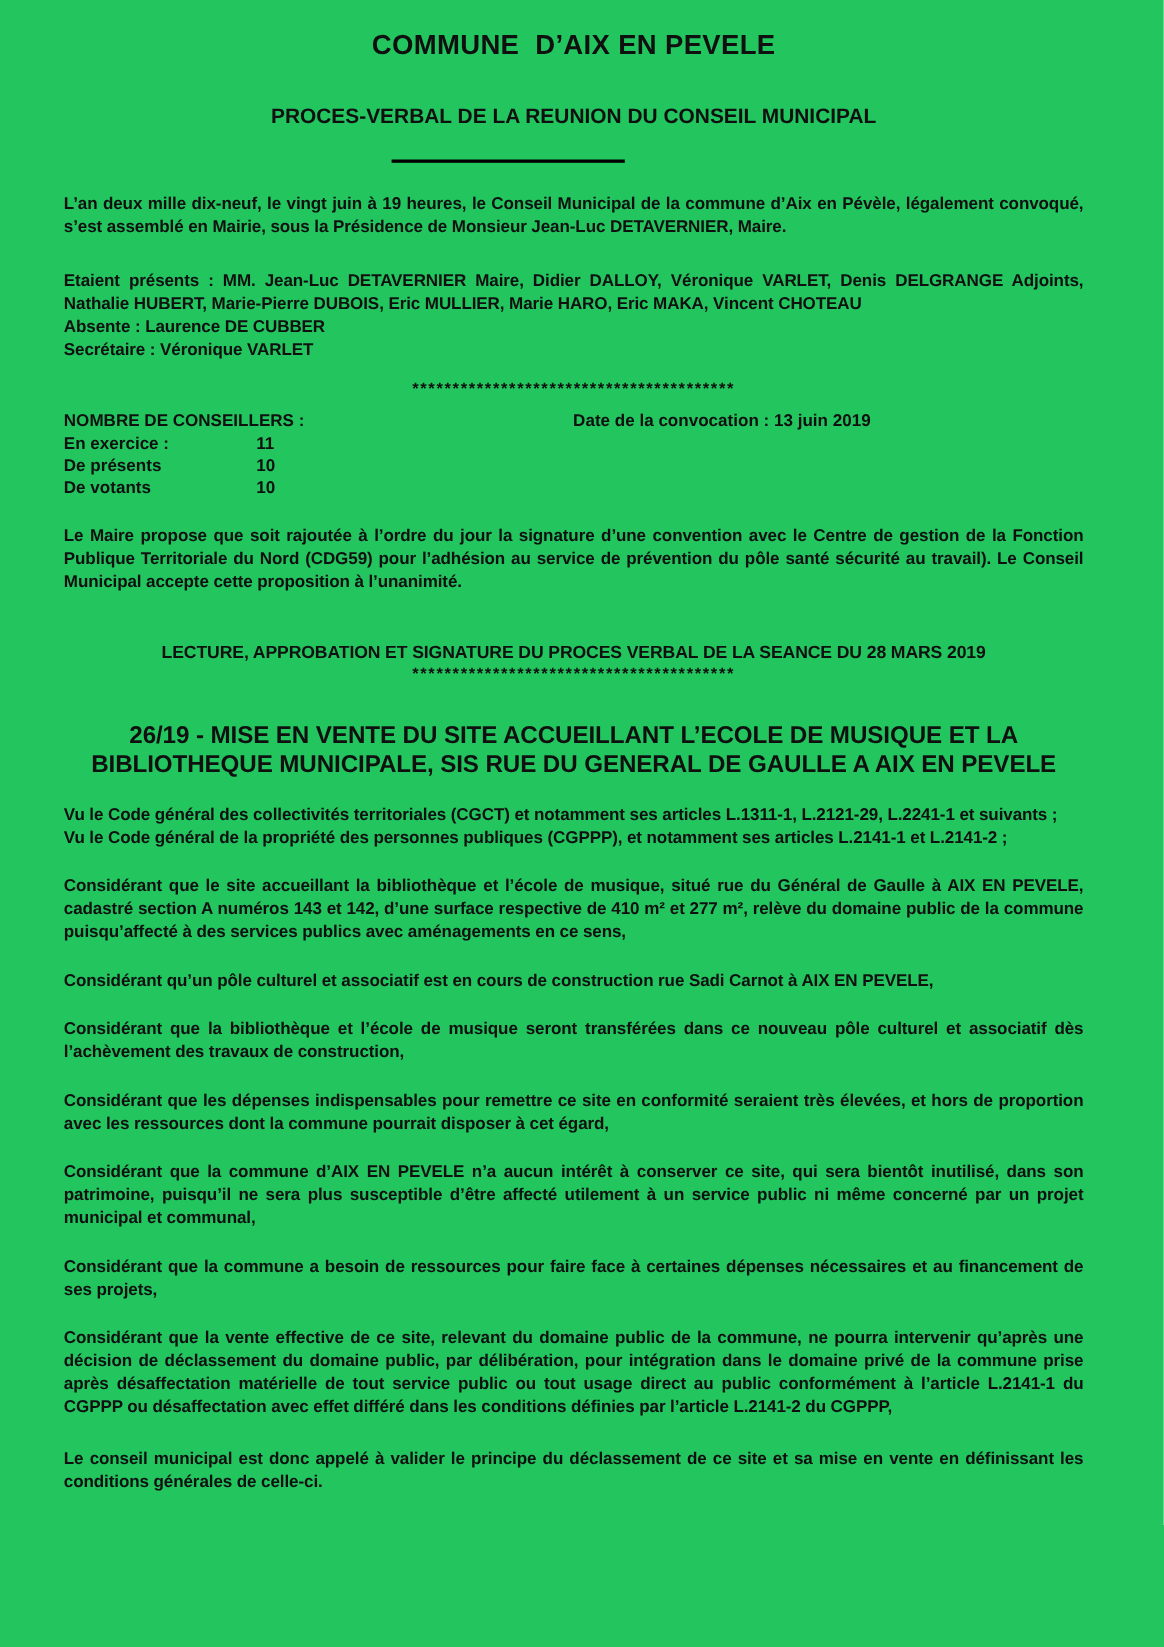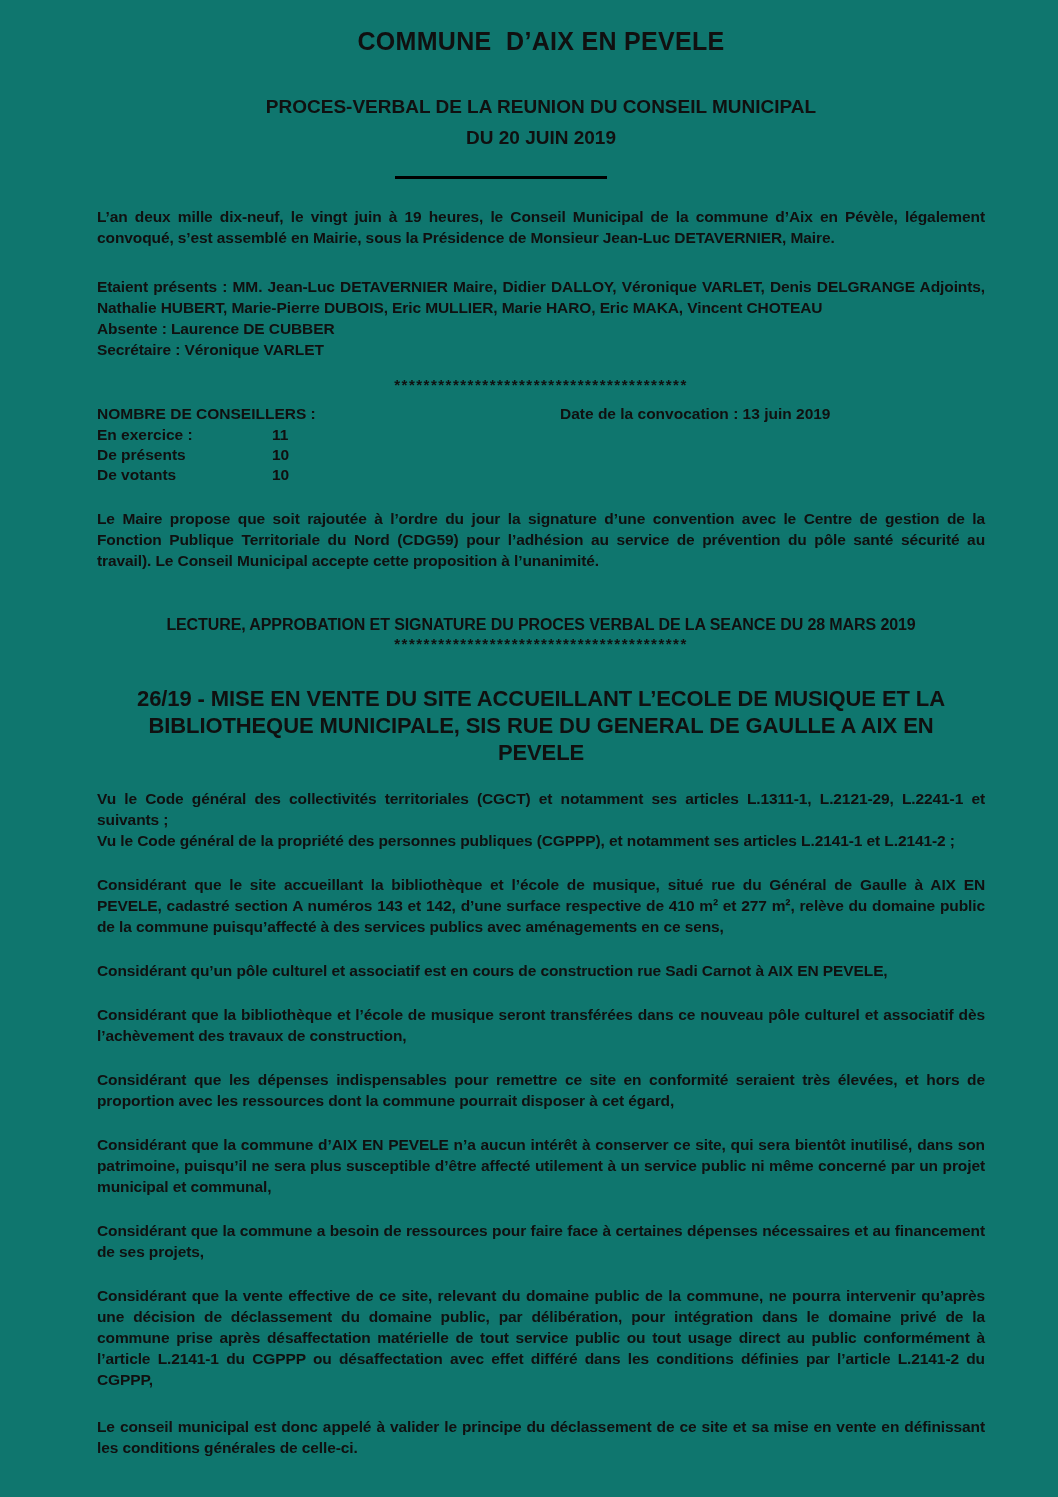--- a/index.html
+++ b/index.html
@@ -1,19 +1,19 @@
 <!DOCTYPE html>
 <html><head>
 <meta charset="utf-8">
 <style>
   html,body{margin:0;padding:0;background:#ffffff;}
   .page{
-    width:1058px;height:1497px;background:#0f766e;color:#101010;
+    width:1058px;height:1497px;background:#22c55e;color:#101010;
     font-family:"Liberation Sans",sans-serif;font-weight:700;
-    box-sizing:border-box;padding:26px 73px 0 97px;overflow:hidden;position:relative;
+    box-sizing:border-box;padding:26px 73px 0 58px;overflow:hidden;position:relative;
   }
   .title{font-size:25px;line-height:30px;text-align:center;margin:0;letter-spacing:.3px;white-space:pre;}
   .subtitle{font-size:19px;text-align:center;margin-top:35px;line-height:31px;}
   .divider{height:0;border-top:3px solid #000;width:212px;margin:23px 0 0 298px;}
   .par{font-size:15.5px;line-height:21px;text-align:justify;margin:23px 0 0 0;letter-spacing:-.1px;}
   .intro{margin-top:27px;}
   .attendees{margin-top:28px;}
   .tight{margin-top:0;}
   .u{}
   .stars{text-align:center;font-size:15px;line-height:16px;margin-top:17px;letter-spacing:1.5px;font-weight:700;}
@@ -31,21 +31,20 @@
 </style>
 </head>
 <body>
 
 <div class="page">
 
   <h1 class="title">COMMUNE  D’AIX EN PEVELE</h1>
 
   <div class="subtitle">
     <div>PROCES-VERBAL DE LA REUNION DU CONSEIL MUNICIPAL</div>
-    <div>DU 20 JUIN 2019</div>
   </div>
 
   <div class="divider"></div>
 
   <p class="par intro">L’an deux mille dix-neuf, le vingt juin à 19 heures, le Conseil Municipal de la commune d’Aix en Pévèle, légalement convoqué, s’est assemblé en Mairie, sous la Présidence de Monsieur Jean-Luc DETAVERNIER, Maire.</p>
 
   <p class="par attendees"><span class="u">Etaient présents</span><span> : MM. Jean-Luc DETAVERNIER Maire, Didier DALLOY, Véronique VARLET, Denis DELGRANGE Adjoints, Nathalie HUBERT, Marie-Pierre DUBOIS, Eric MULLIER, Marie HARO, Eric MAKA, Vincent CHOTEAU</span></p>
 
   <p class="par tight"><span class="u">Absente :</span><span> Laurence DE CUBBER</span></p>
 

